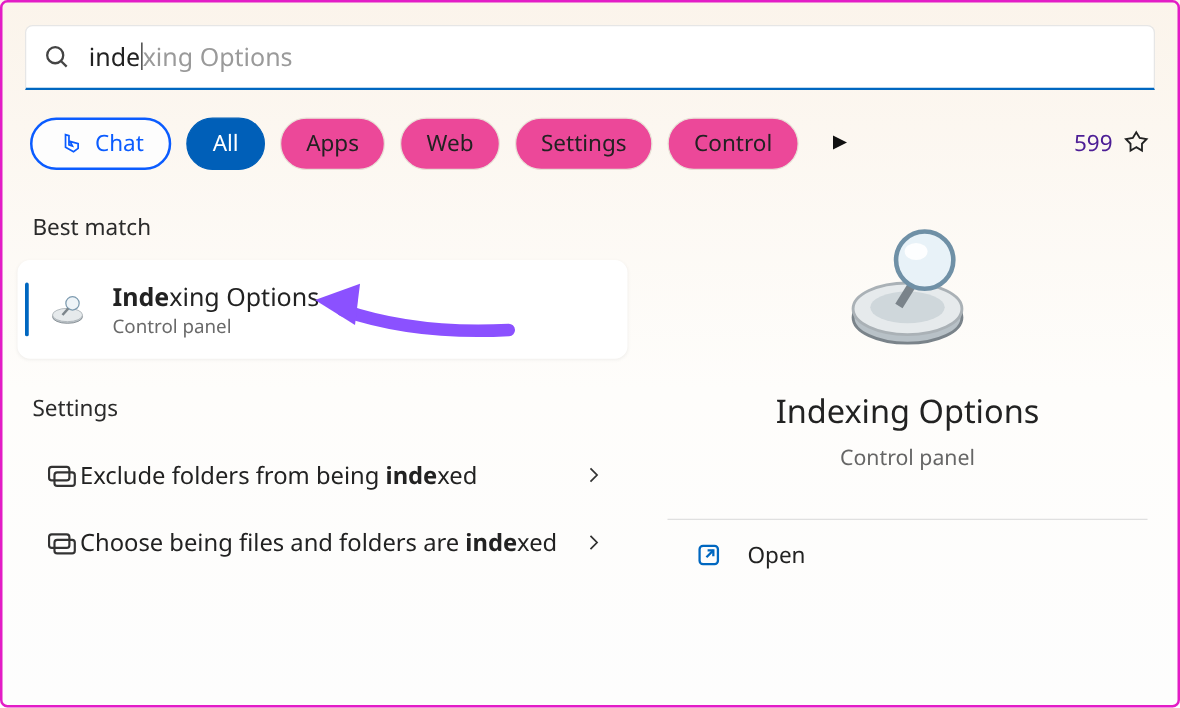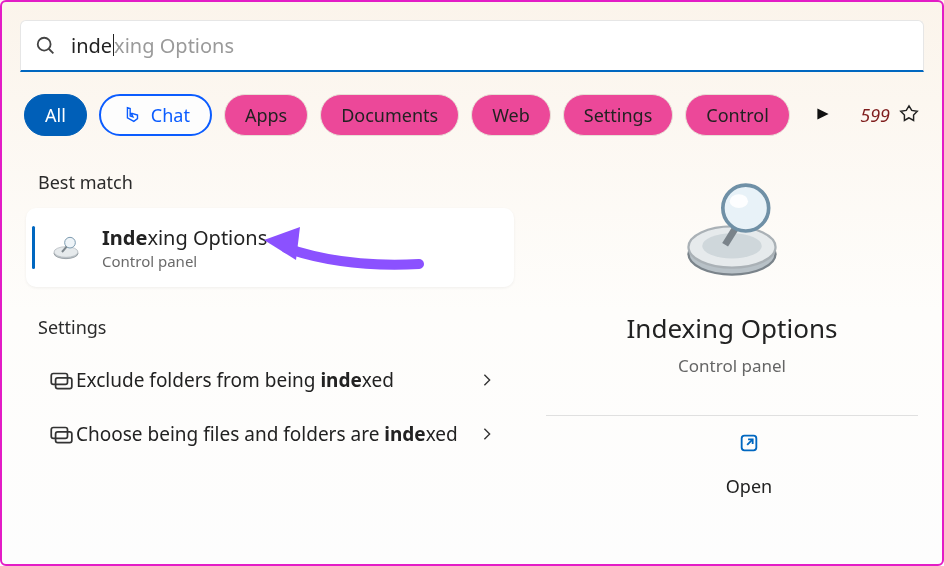--- a/index.html
+++ b/index.html
@@ -62,26 +62,26 @@
   .chip.all {
     background: #005fb8;
     border-color: #005fb8;
     color: #fff;
   }
   .play-btn {
     font-size: 16px; color: #222;
   }
   .spacer { flex: 1; }
   .points {
-    font-size: 18px; color: #7f1d1d;
-    display: flex; align-items: center; gap: 8px; font-style: italic;
-  }
-
-  
-  .columns { display: flex; gap: 20px; padding: 10px 12px 0 12px; }
+    font-size: 18px; color: #4c1d95;
+    display: flex; align-items: center; gap: 8px;
+  }
+
+  
+  .columns { display: flex; gap: 20px; padding: 10px 12px 0 0; }
   .left-col { width: 500px; }
   .right-col { flex: 1; padding-top: 20px; }
 
   .section-label {
     font-size: 18px; color: #2b2b2b;
     padding: 14px 16px 14px 24px;
     font-weight: 400;
   }
 
   .match-card {
@@ -141,52 +141,48 @@
   }
   .preview .big-title { font-size: 26px; color: #222; margin-top: 16px; }
   .preview .big-sub { font-size: 17px; color: #666; }
   .divider { height: 1px; background: #e0e0e0; width: 94%; margin: 38px auto 16px auto; }
   .action-row {
     display: flex;
     align-items: center;
     gap: 20px;
     padding-left: 34px;
     cursor: pointer;
-    flex-direction: column;
   }
   .action-row .lbl { font-size: 18px; color: #222; }
 </style>
 </head>
 <body>
 
 <div class="search-bar">
   <svg width="22" height="22" viewBox="0 0 24 24" fill="none" stroke="#444" stroke-width="2" style="margin-right:14px;">
       <circle cx="10" cy="10" r="7"></circle>
       <line x1="20" y1="20" x2="15" y2="15"></line>
     </svg>
   <span>
     <span class="search-text">inde</span><span class="search-caret"></span><span class="search-text search-suffix">xing Options</span>
   </span>
 </div>
 
 <div class="filters">
-  <div class="chip all">
-      <span>All</span>
-    </div>
   <div class="chip chat">
     <svg width="22" height="22" viewBox="0 0 24 24">
         <path d="M7 4 L7 15 L14 19 L18 16 L18 12 L11 10 L13 14 L10 13 L10 5 Z" fill="none" stroke="#0b5cff" stroke-width="1.5"></path>
       </svg>
     <span>Chat</span>
   </div>
+  <div class="chip all">
+      <span>All</span>
+    </div>
   <div class="chip">
       <span>Apps</span>
-    </div>
-  <div class="chip">
-      <span>Documents</span>
     </div>
   <div class="chip">
       <span>Web</span>
     </div>
   <div class="chip">
       <span>Settings</span>
     </div>
   <div class="chip">
       <span>Control</span>
     </div>

